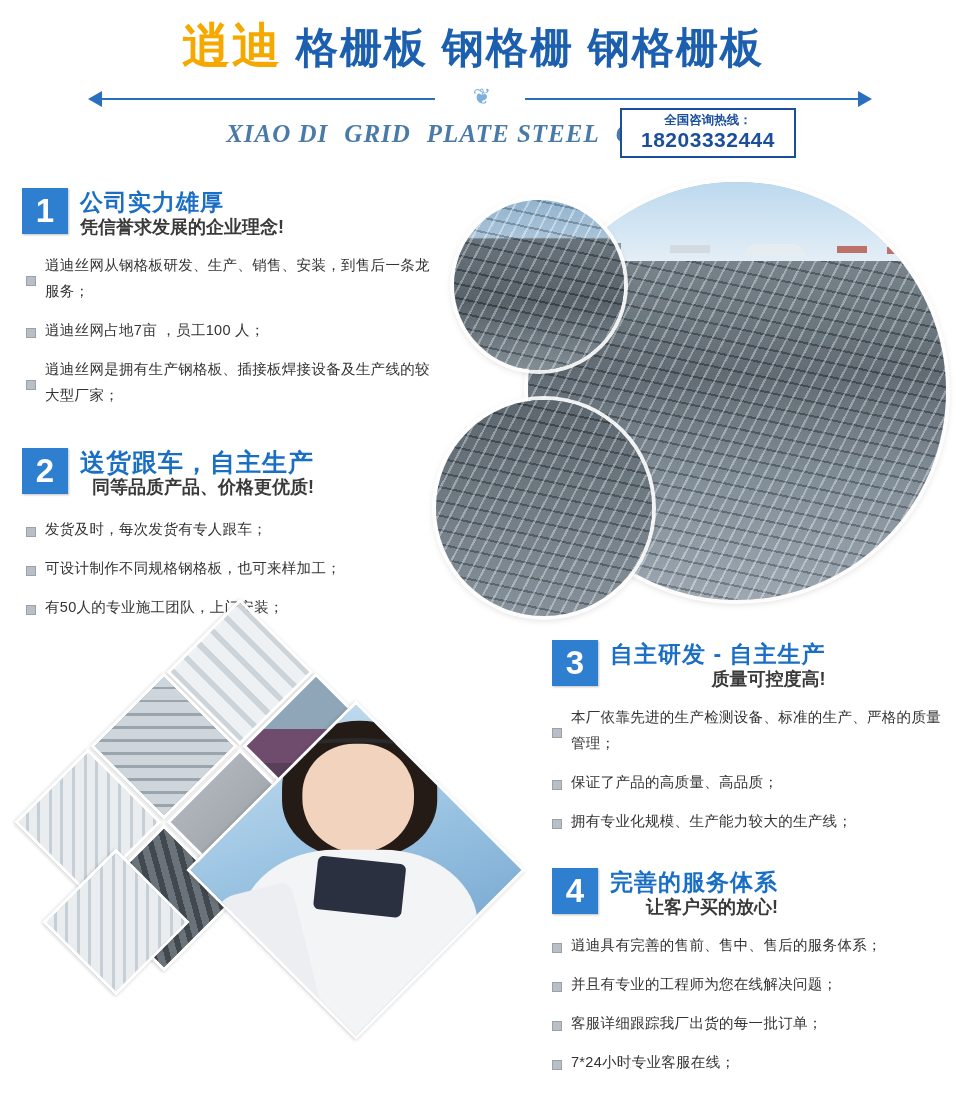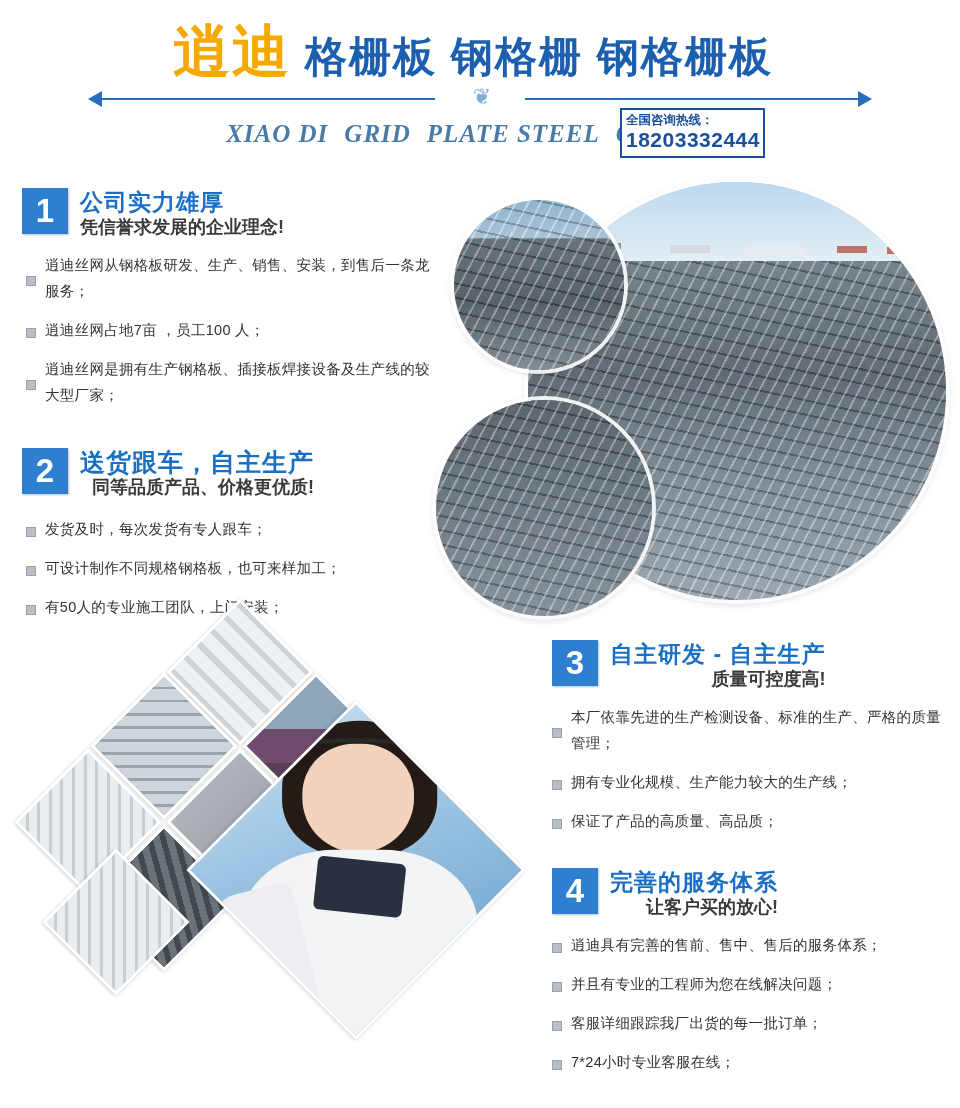--- a/index.html
+++ b/index.html
@@ -25,21 +25,21 @@
     padding-top: 14px;
   }
   .title-row {
     display: flex;
     justify-content: center;
     align-items: baseline;
     gap: 14px;
     height: 62px;
   }
   .title-brand {
-    font-size: 57px;
+    font-size: 48px;
     font-weight: bold;
     color: #f5a800;
     letter-spacing: 2px;
     text-shadow: 0 1px 0 #fff;
   }
   .title-main {
     font-size: 42px;
     font-weight: bold;
     color: #1b5fae;
     letter-spacing: 2px;
@@ -99,23 +99,24 @@
     font-weight: bold;
     font-style: italic;
     color: #4a7ba8;
     letter-spacing: 1px;
   }
   .subtitle .w { margin-right: 16px; }
   .hotline {
     position: absolute;
     left: 620px;
     top: -12px;
-    width: 145px;
+    width: 176px;
     border: 2px solid #1b4f9c;
     background: #ffffff;
+    text-align: center;
     padding: 2px 4px 4px 4px;
   }
   .hotline-label {
     font-size: 12.5px;
     color: #1b4f9c;
     font-weight: bold;
     line-height: 16px;
   }
   .hotline-number {
     font-size: 21px;
@@ -502,25 +503,25 @@
         <div class="sec-sub">质量可控度高!</div>
       </div>
     </div>
     <div class="bullets">
       <div class="bullet">
         <span class="bullet-mark"></span>
         <span class="bullet-text">本厂依靠先进的生产检测设备、标准的生产、严格的质量管理；</span>
       </div>
       <div class="bullet">
         <span class="bullet-mark"></span>
+        <span class="bullet-text">保证了产品的高质量、高品质；</span>
+      </div>
+      <div class="bullet">
+        <span class="bullet-mark"></span>
         <span class="bullet-text">拥有专业化规模、生产能力较大的生产线；</span>
-      </div>
-      <div class="bullet">
-        <span class="bullet-mark"></span>
-        <span class="bullet-text">保证了产品的高质量、高品质；</span>
       </div>
     </div>
   </div>
 
   <div class="block4">
     <div class="sec-head">
       <div class="num-badge">4</div>
       <div class="sec-titles">
         <div class="sec-title">完善的服务体系</div>
         <div class="sec-sub">让客户买的放心!</div>

